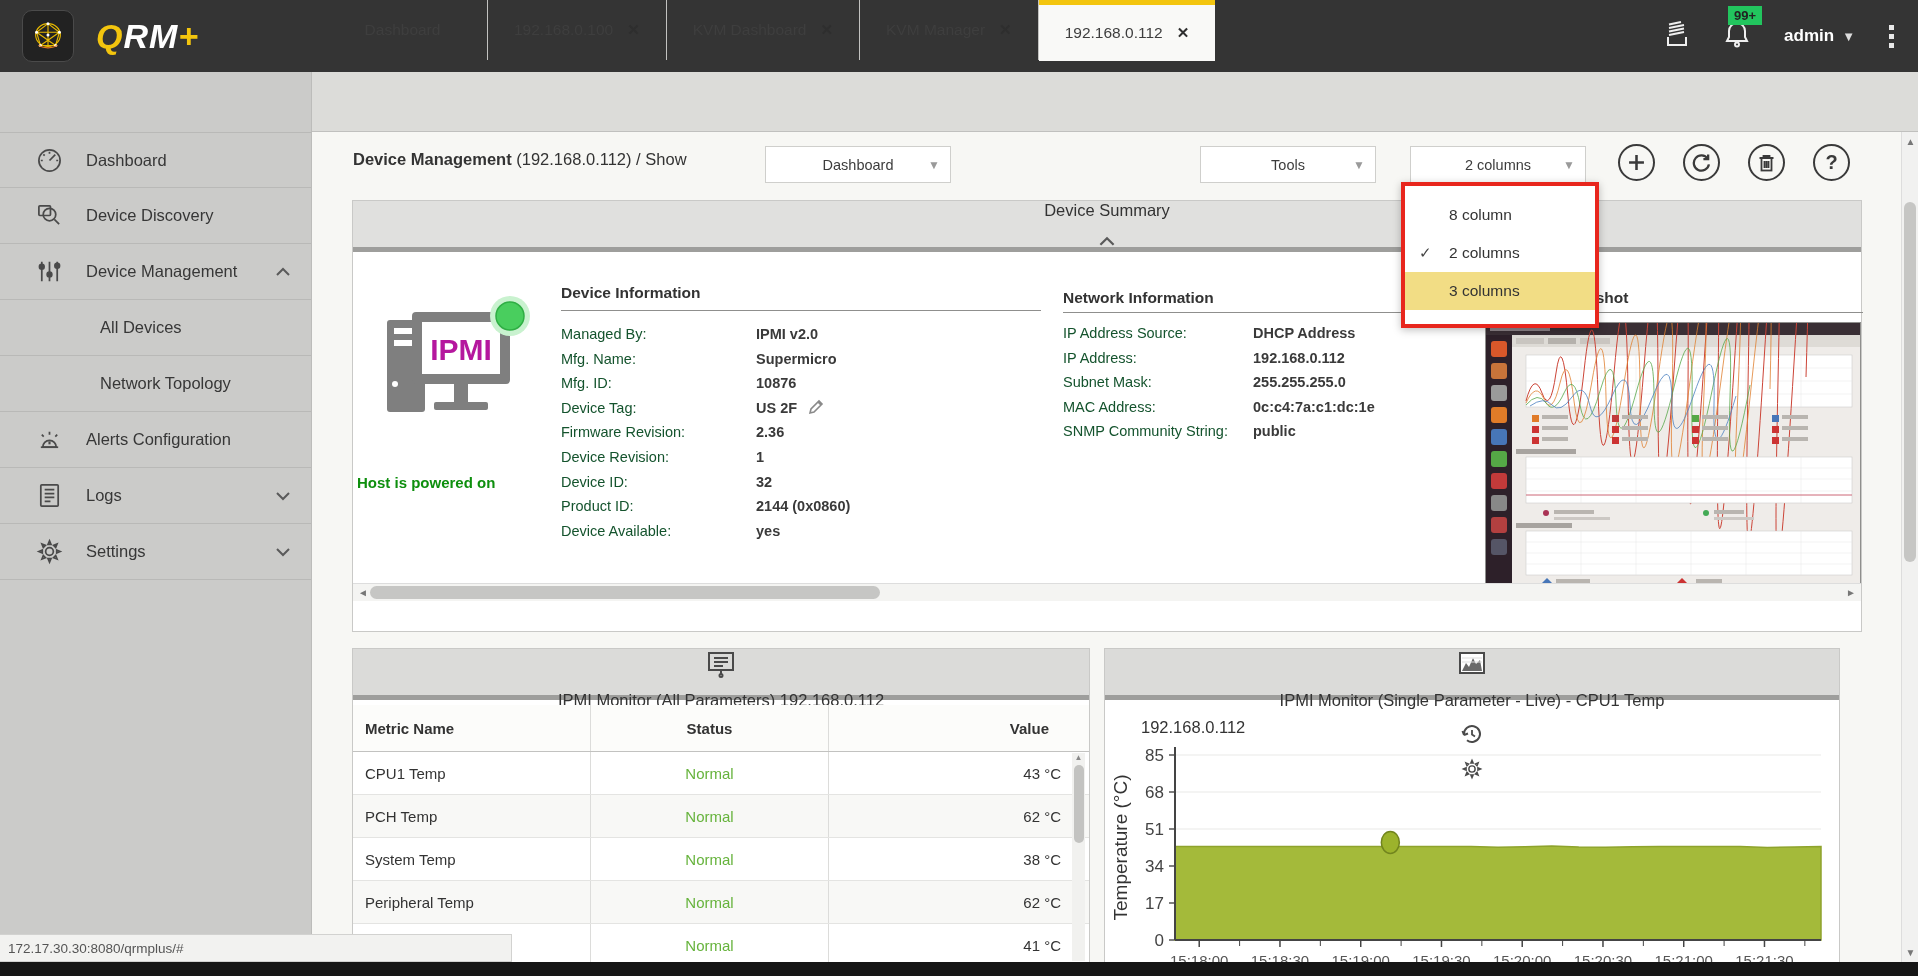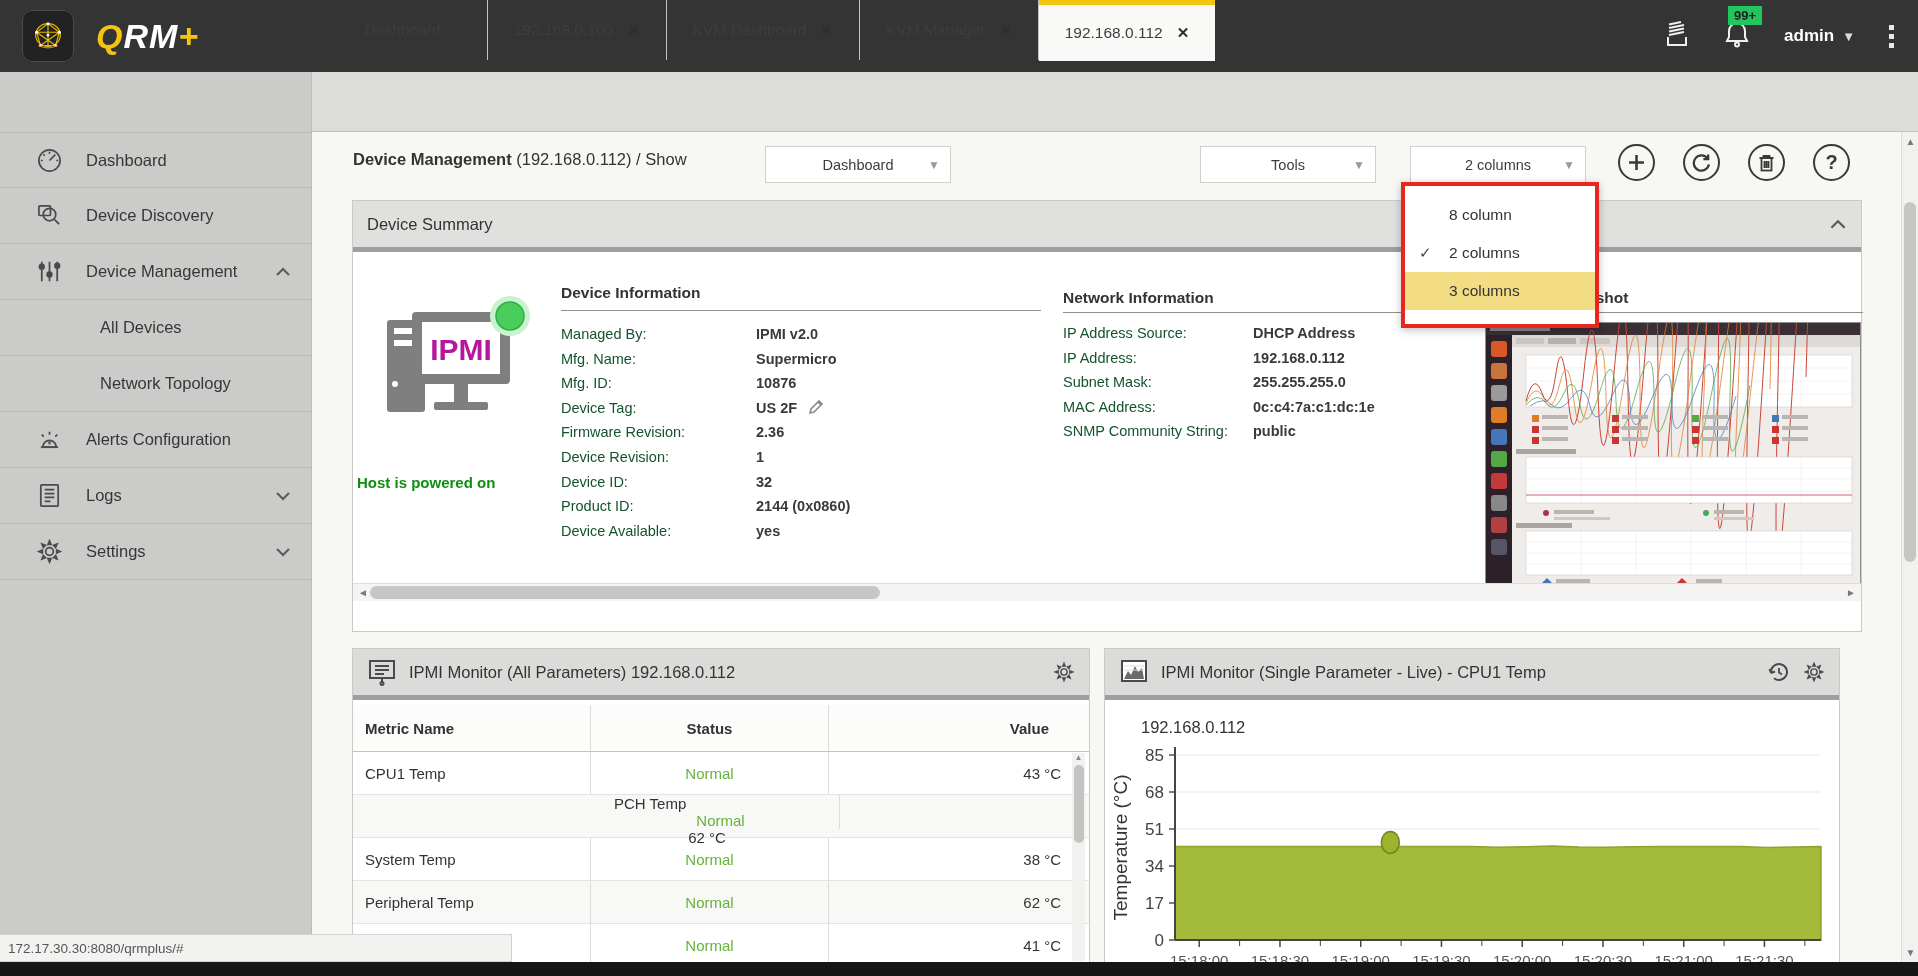--- a/index.html
+++ b/index.html
@@ -46,21 +46,21 @@
   .iconbtn { position:absolute; top:144px; width:37px; height:37px; border-radius:50%; border:2.5px solid #3a3a3a; background:transparent; color:#3a3a3a; display:flex; align-items:center; justify-content:center; cursor:pointer; }
 
   
   .colmenu { position:absolute; left:1401px; top:182px; width:198px; background:#fff; border:4px solid #e8261d; box-shadow:0 2px 8px rgba(0,0,0,.25); z-index:30; padding:10px 0 14px; }
   .colmenu .mi { height:38px; display:flex; align-items:center; font-size:15.5px; color:#333; padding:0 14px; cursor:pointer; position:relative; }
   .colmenu .mi .ck { width:30px; color:#444; font-size:15px; }
   .colmenu .mi.hl { background:#f2dd85; }
 
   
   .panel { position:absolute; background:#fff; border:1px solid #c9c9c7; }
-  .panel-head { height:51px; background:#e0e0de; border-bottom:5px solid #9e9e9c; display:flex; align-items:center; padding:0 14px; font-size:16.5px; color:#333; gap:12px; }
+  .panel-head { height:51px; background:#e0e0de; border-bottom:5px solid #9e9e9c; display:flex; align-items:center; padding:0 14px; font-size:16.5px; color:#333; gap:12px;flex-direction:column; }
   .panel-head .ph-title { flex:1; }
   .phicon { color:#4a4a4a; display:flex; }
 
   
   .ds-body { position:relative; width:100%; height:349px; background:#fff; }
   .ipmi-fig { position:absolute; left:24px; top:40px; width:160px; text-align:center; }
   .power-txt { position:absolute; left:4px; top:222px; width:200px; font-size:15px; font-weight:bold; color:#0e8f0e; }
   .info-h { position:absolute; font-size:15.5px; font-weight:bold; color:#333; }
   .info-hr { position:absolute; height:1px; background:#8f8f8d; }
   .inf-label { position:absolute; font-size:14.5px; color:#14532d; white-space:nowrap; }
@@ -491,21 +491,21 @@
         <div class="c1">Metric Name</div>
         <div class="c2">Status</div>
         <div class="c3" style="padding-right:40px;">Value</div>
       </div>
       <div id="trows">
           <div class="trow">
             <div class="c1">CPU1 Temp</div>
             <div class="c2 status-ok">Normal</div>
             <div class="c3">43 °C</div>
           </div>
-          <div class="trow" style="background: rgb(248, 248, 246); flex-direction: column;">
+          <div class="trow" style="background: rgb(248, 248, 246);">
             <div class="c1">PCH Temp</div>
             <div class="c2 status-ok">Normal</div>
             <div class="c3">62 °C</div>
           </div>
           <div class="trow">
             <div class="c1">System Temp</div>
             <div class="c2 status-ok">Normal</div>
             <div class="c3">38 °C</div>
           </div>
           <div class="trow" style="background: rgb(248, 248, 246);">

